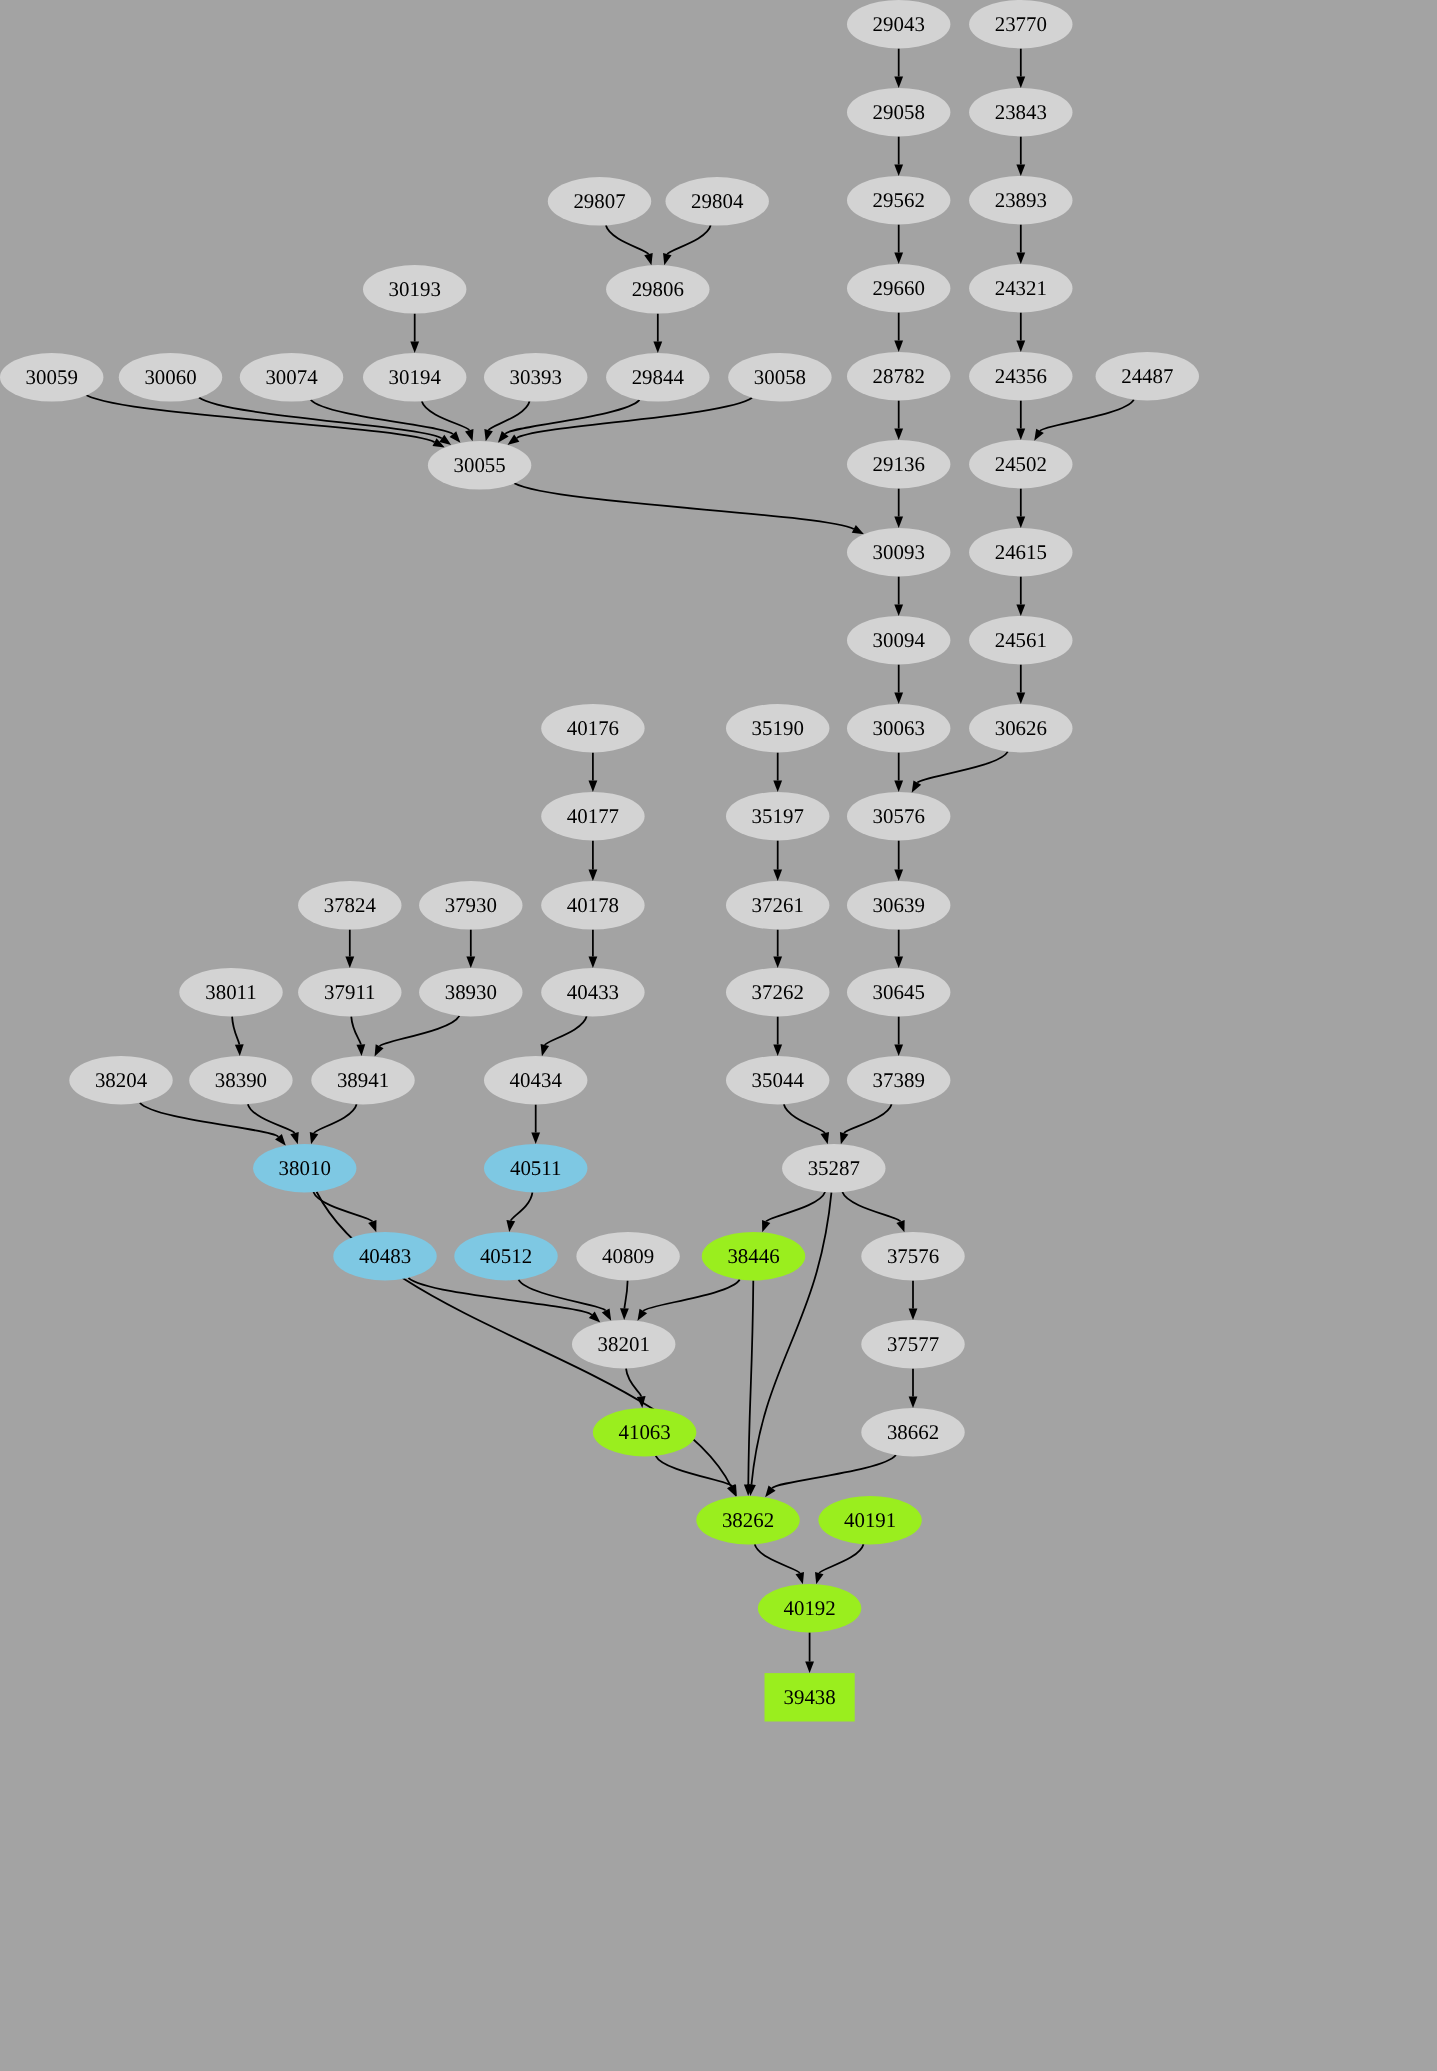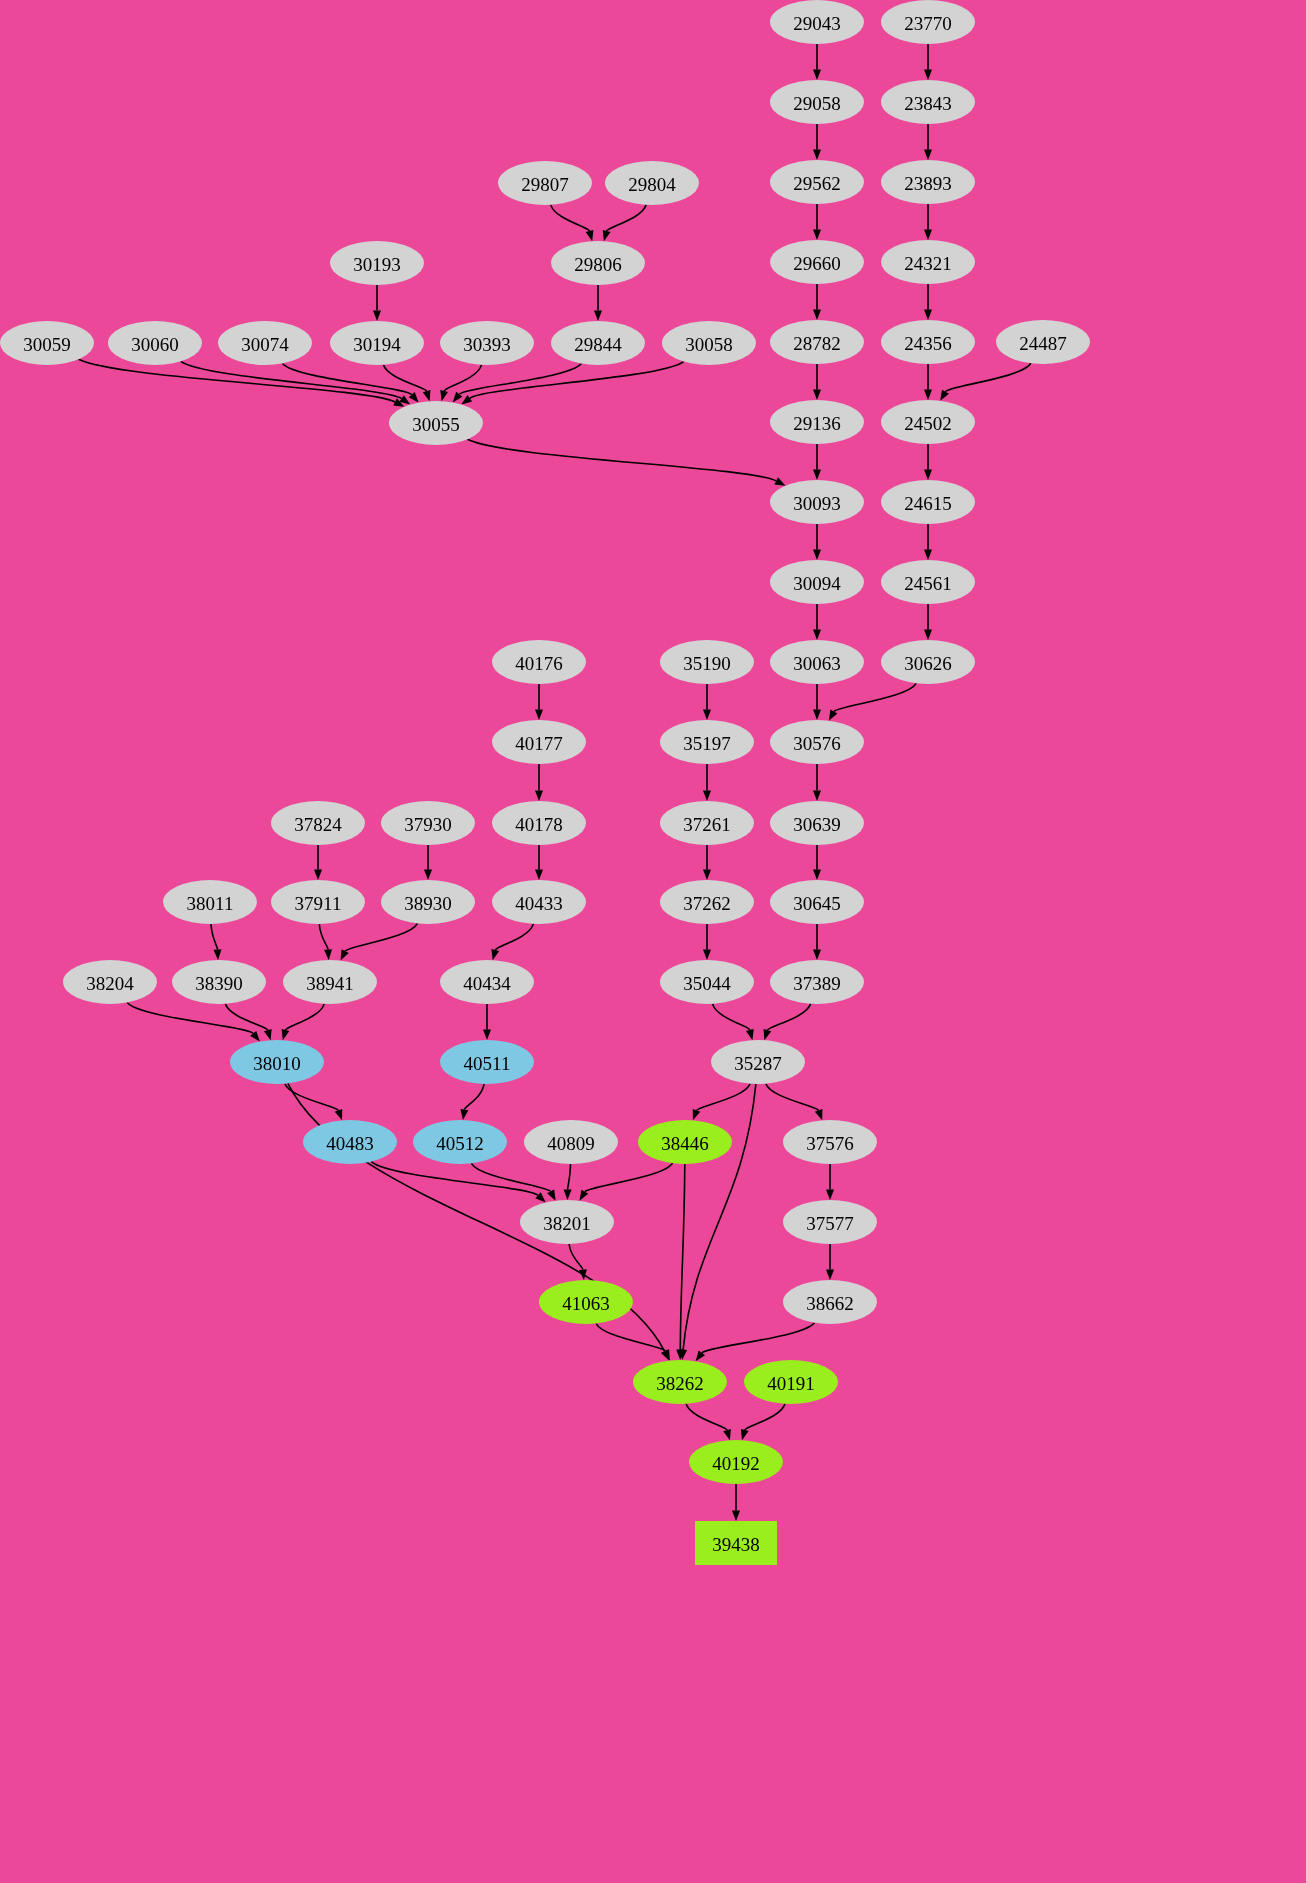--- a/index.html
+++ b/index.html
@@ -1,17 +1,17 @@
 <!DOCTYPE html>
 <html><head>
 <meta charset="utf-8">
 <style>
   html,body{margin:0;padding:0;background:#ffffff;}
   body{font-family:"Liberation Serif", serif;}
-  #graph-root{position:relative;width:1306px;height:1883px;background:#ec4899;overflow:hidden;}
+  #graph-root{position:relative;width:1306px;height:1883px;background:#a3a3a3;overflow:hidden;}
   svg{display:block;}
   .node-ellipse{stroke:#000;stroke-width:0;}
   .node-label{font-family:"Liberation Serif", serif;font-size:19px;fill:#000;text-anchor:middle;dominant-baseline:central;}
   .edge-path{fill:none;stroke:#000000;stroke-width:1.6;}
   .edge-head{fill:#000000;stroke:none;}
 </style>
 </head>
 <body>
 
 <div id="graph-root">

